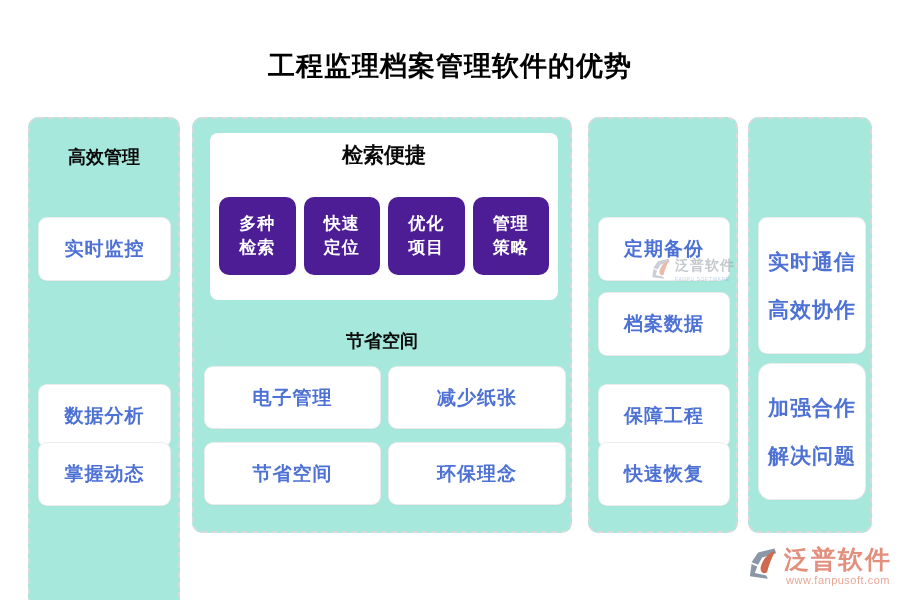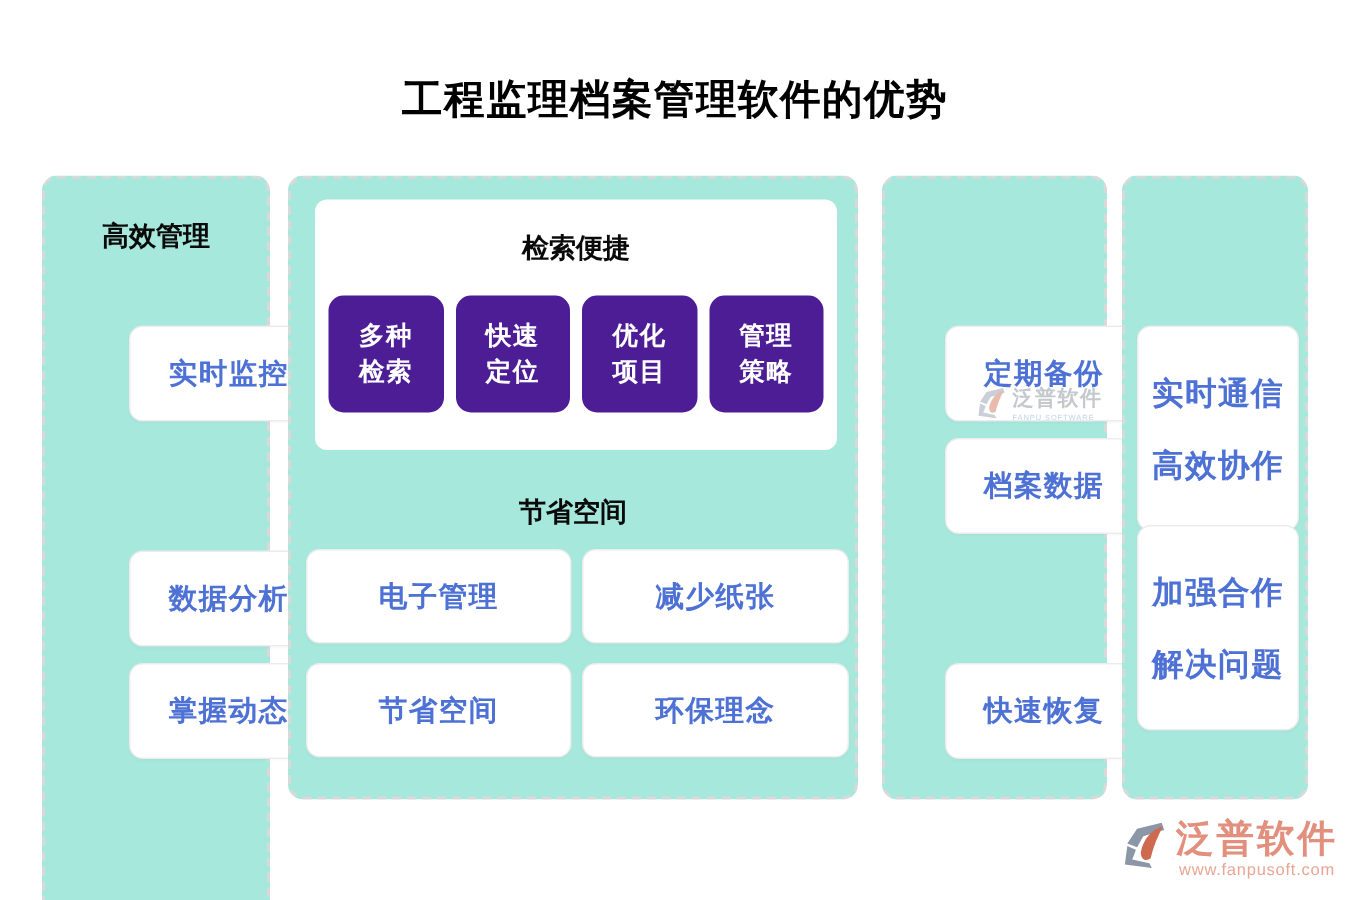--- a/index.html
+++ b/index.html
@@ -26,30 +26,30 @@
   }
   .item-card{
     background:#ffffff;border-radius:8px;
     box-shadow:0 0 0 1px #ececec,0 1px 3px rgba(0,0,0,.05);
     display:flex;align-items:center;justify-content:center;
     font-size:19px;font-weight:bold;color:#4d71d4;letter-spacing:1px;
     box-sizing:border-box;
   }
   .abs{position:absolute;}
   
-  #panel-left .item-card{left:9px;width:131px;height:62px;margin-left:48px;}
-  #panel-backup .item-card{left:9px;width:130px;height:62px;margin-left:32px;}
-  .r0{top:99px;} .r1{top:174px;} .r2{top:249px;} .r3{top:324px;}
+  #panel-left .item-card{left:9px;width:131px;height:62px;}
+  #panel-backup .item-card{left:9px;width:130px;height:62px;}
+  .r0{top:99px;} .r1{top:174px;} .r2{top:266px;} .r3{top:324px;}
   
   .search-card{
     position:absolute;left:16px;top:14px;width:348px;height:167px;
     background:#ffffff;border-radius:8px;
   }
   .card-header{
-    padding-top:20px;text-align:center;font-size:18px;font-weight:bold;color:#0a0a0a;
+    padding-top:8px;text-align:center;font-size:21px;font-weight:bold;color:#0a0a0a;
   }
   .tiles{
     position:absolute;left:9px;top:64px;width:330px;
     display:flex;gap:8px;justify-content:center;
   }
   .tile{
     width:77px;height:78px;background:#4c1d95;border-radius:10px;
     color:#ffffff;font-size:17px;font-weight:bold;line-height:1.4;
     display:flex;flex-direction:column;align-items:center;justify-content:center;
     letter-spacing:1px;
@@ -62,21 +62,21 @@
     position:absolute;left:11px;top:248px;
     display:grid;grid-template-columns:175px 176px;column-gap:9px;row-gap:15px;
   }
   .space-grid .item-card{height:61px;}
   
   #panel-collab .item-card{
     left:9px;width:106px;height:135px;
     flex-direction:column;justify-content:center;gap:20px;
     font-size:21px;
   }
-  .c0{top:99px;} .c1{top:232px;}
+  .c0{top:99px;} .c1{top:245px;border-radius:12px;}
   
   .watermark{
     position:absolute;left:650px;top:257px;
     display:flex;align-items:flex-start;gap:3px;opacity:.45;
     pointer-events:none;
   }
   .wm-brand{font-size:14px;font-weight:bold;color:#7d8894;letter-spacing:1px;}
   .wm-caption{font-size:5px;color:#6f9ccf;letter-spacing:.6px;margin-top:1px;}
   
   .footer-logo{
@@ -130,20 +130,21 @@
     <div class="item-card">电子管理</div>
     <div class="item-card">减少纸张</div>
     <div class="item-card">节省空间</div>
     <div class="item-card">环保理念</div>
   </div>
 </section>
 
 <section class="panel" id="panel-backup">
   <div class="item-card abs r0">定期备份</div>
   <div class="item-card abs r1">档案数据</div>
+  <div class="item-card abs r2">保障工程</div>
   <div class="item-card abs r3">快速恢复</div>
 </section>
 
 <section class="panel" id="panel-collab">
   <div class="item-card abs c0">
     <span>实时通信</span>
     <span>高效协作</span>
   </div>
   <div class="item-card abs c1">
     <span>加强合作</span>

